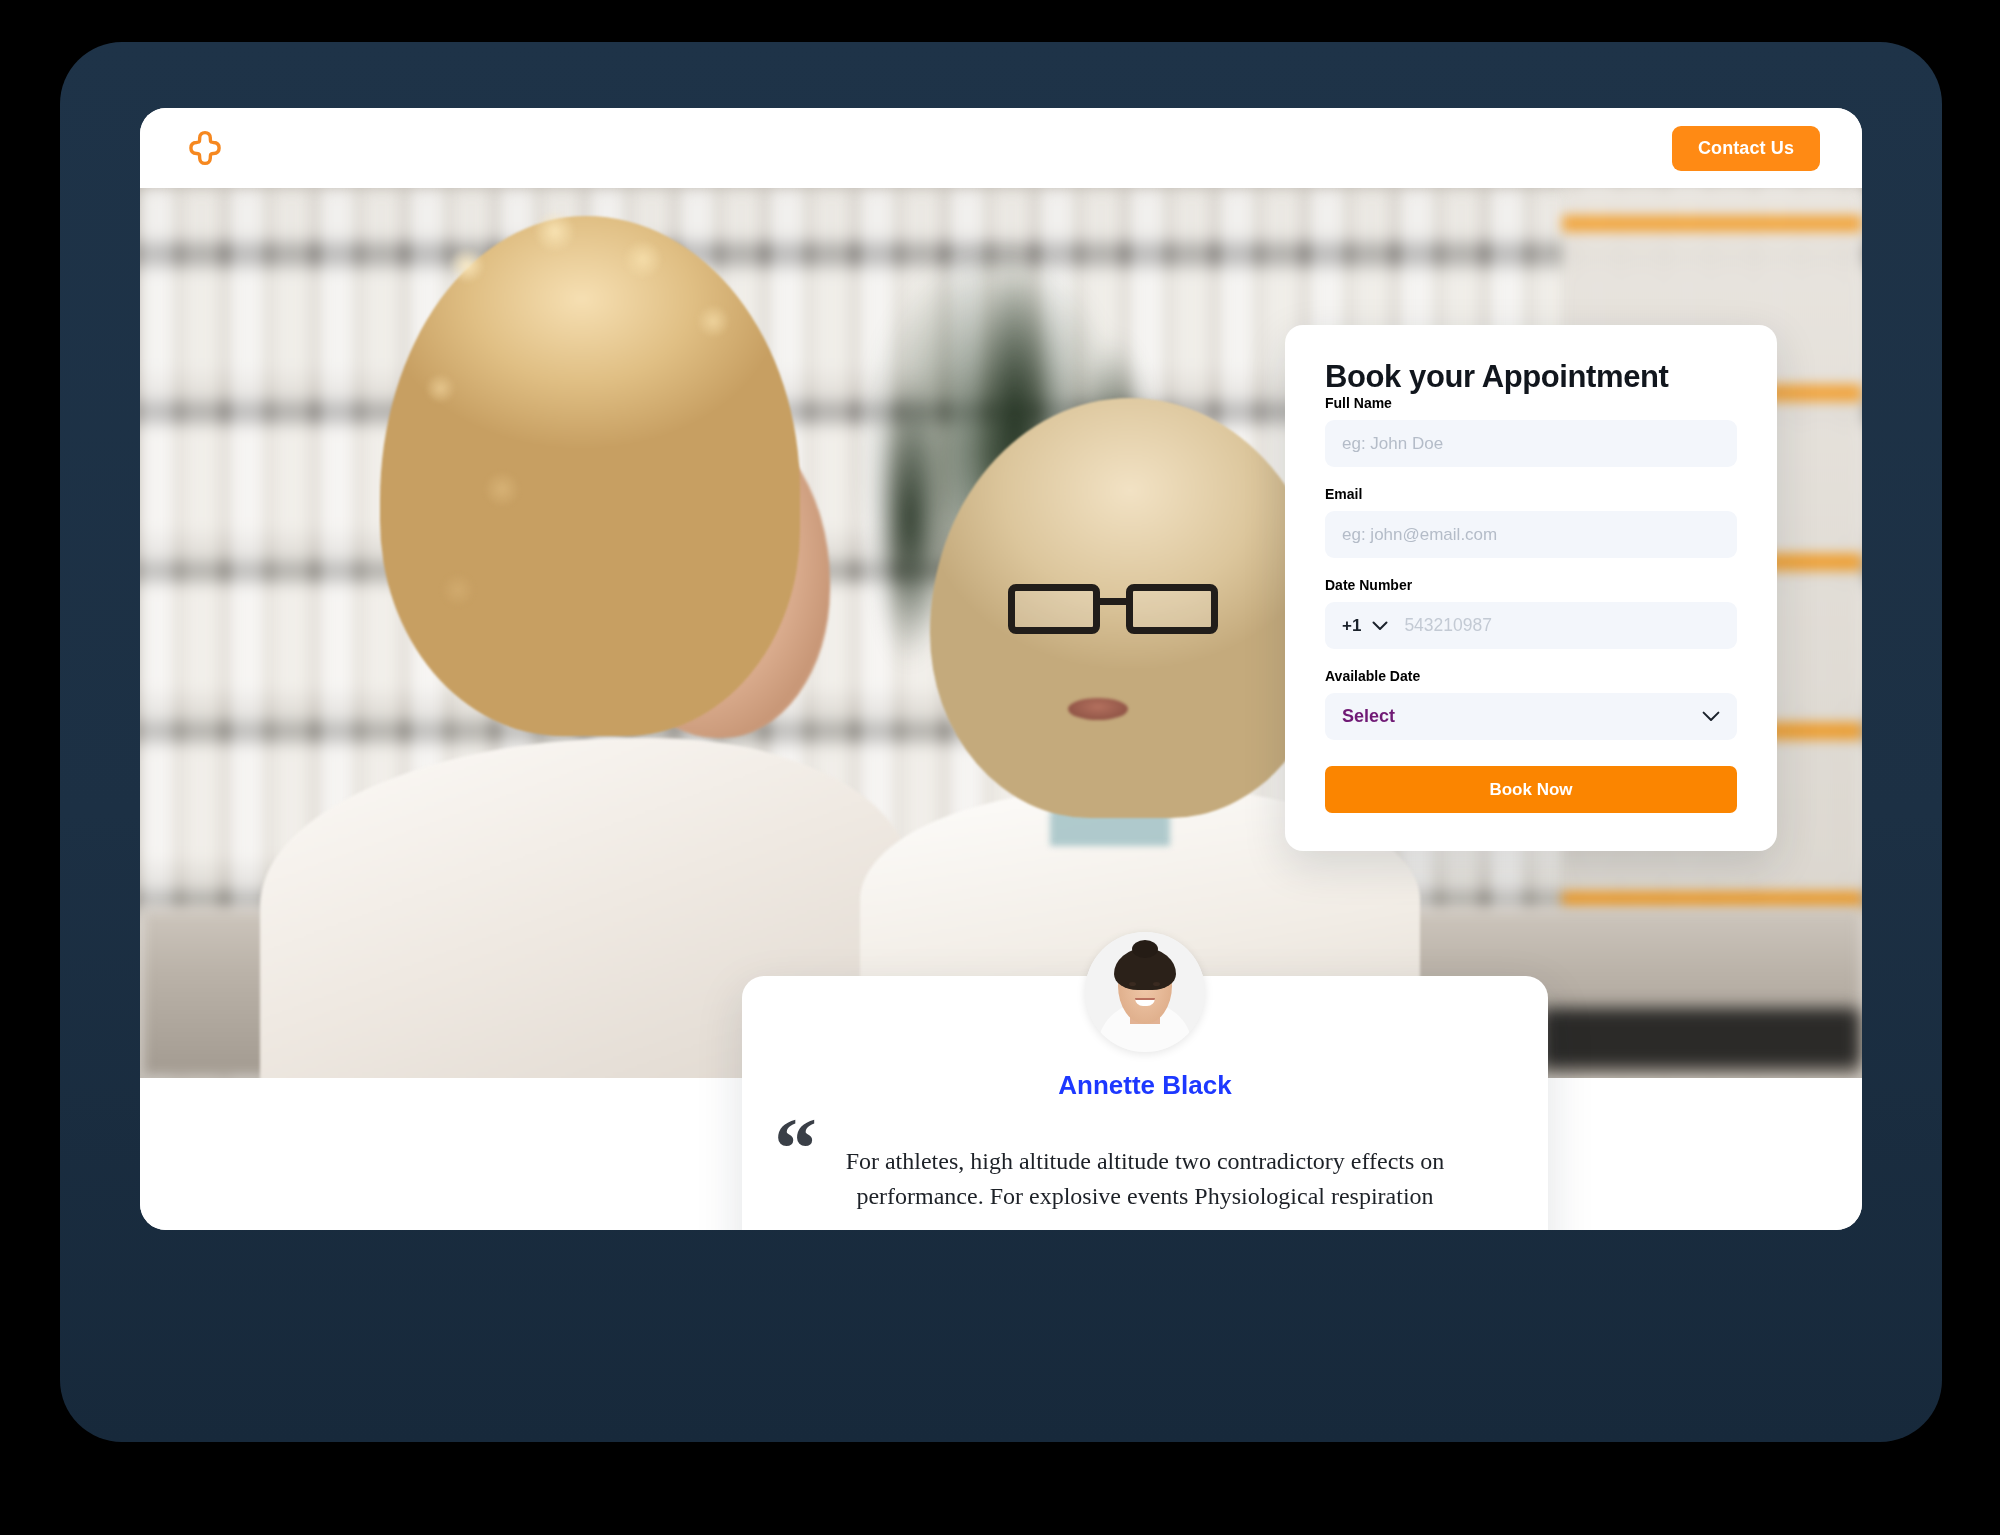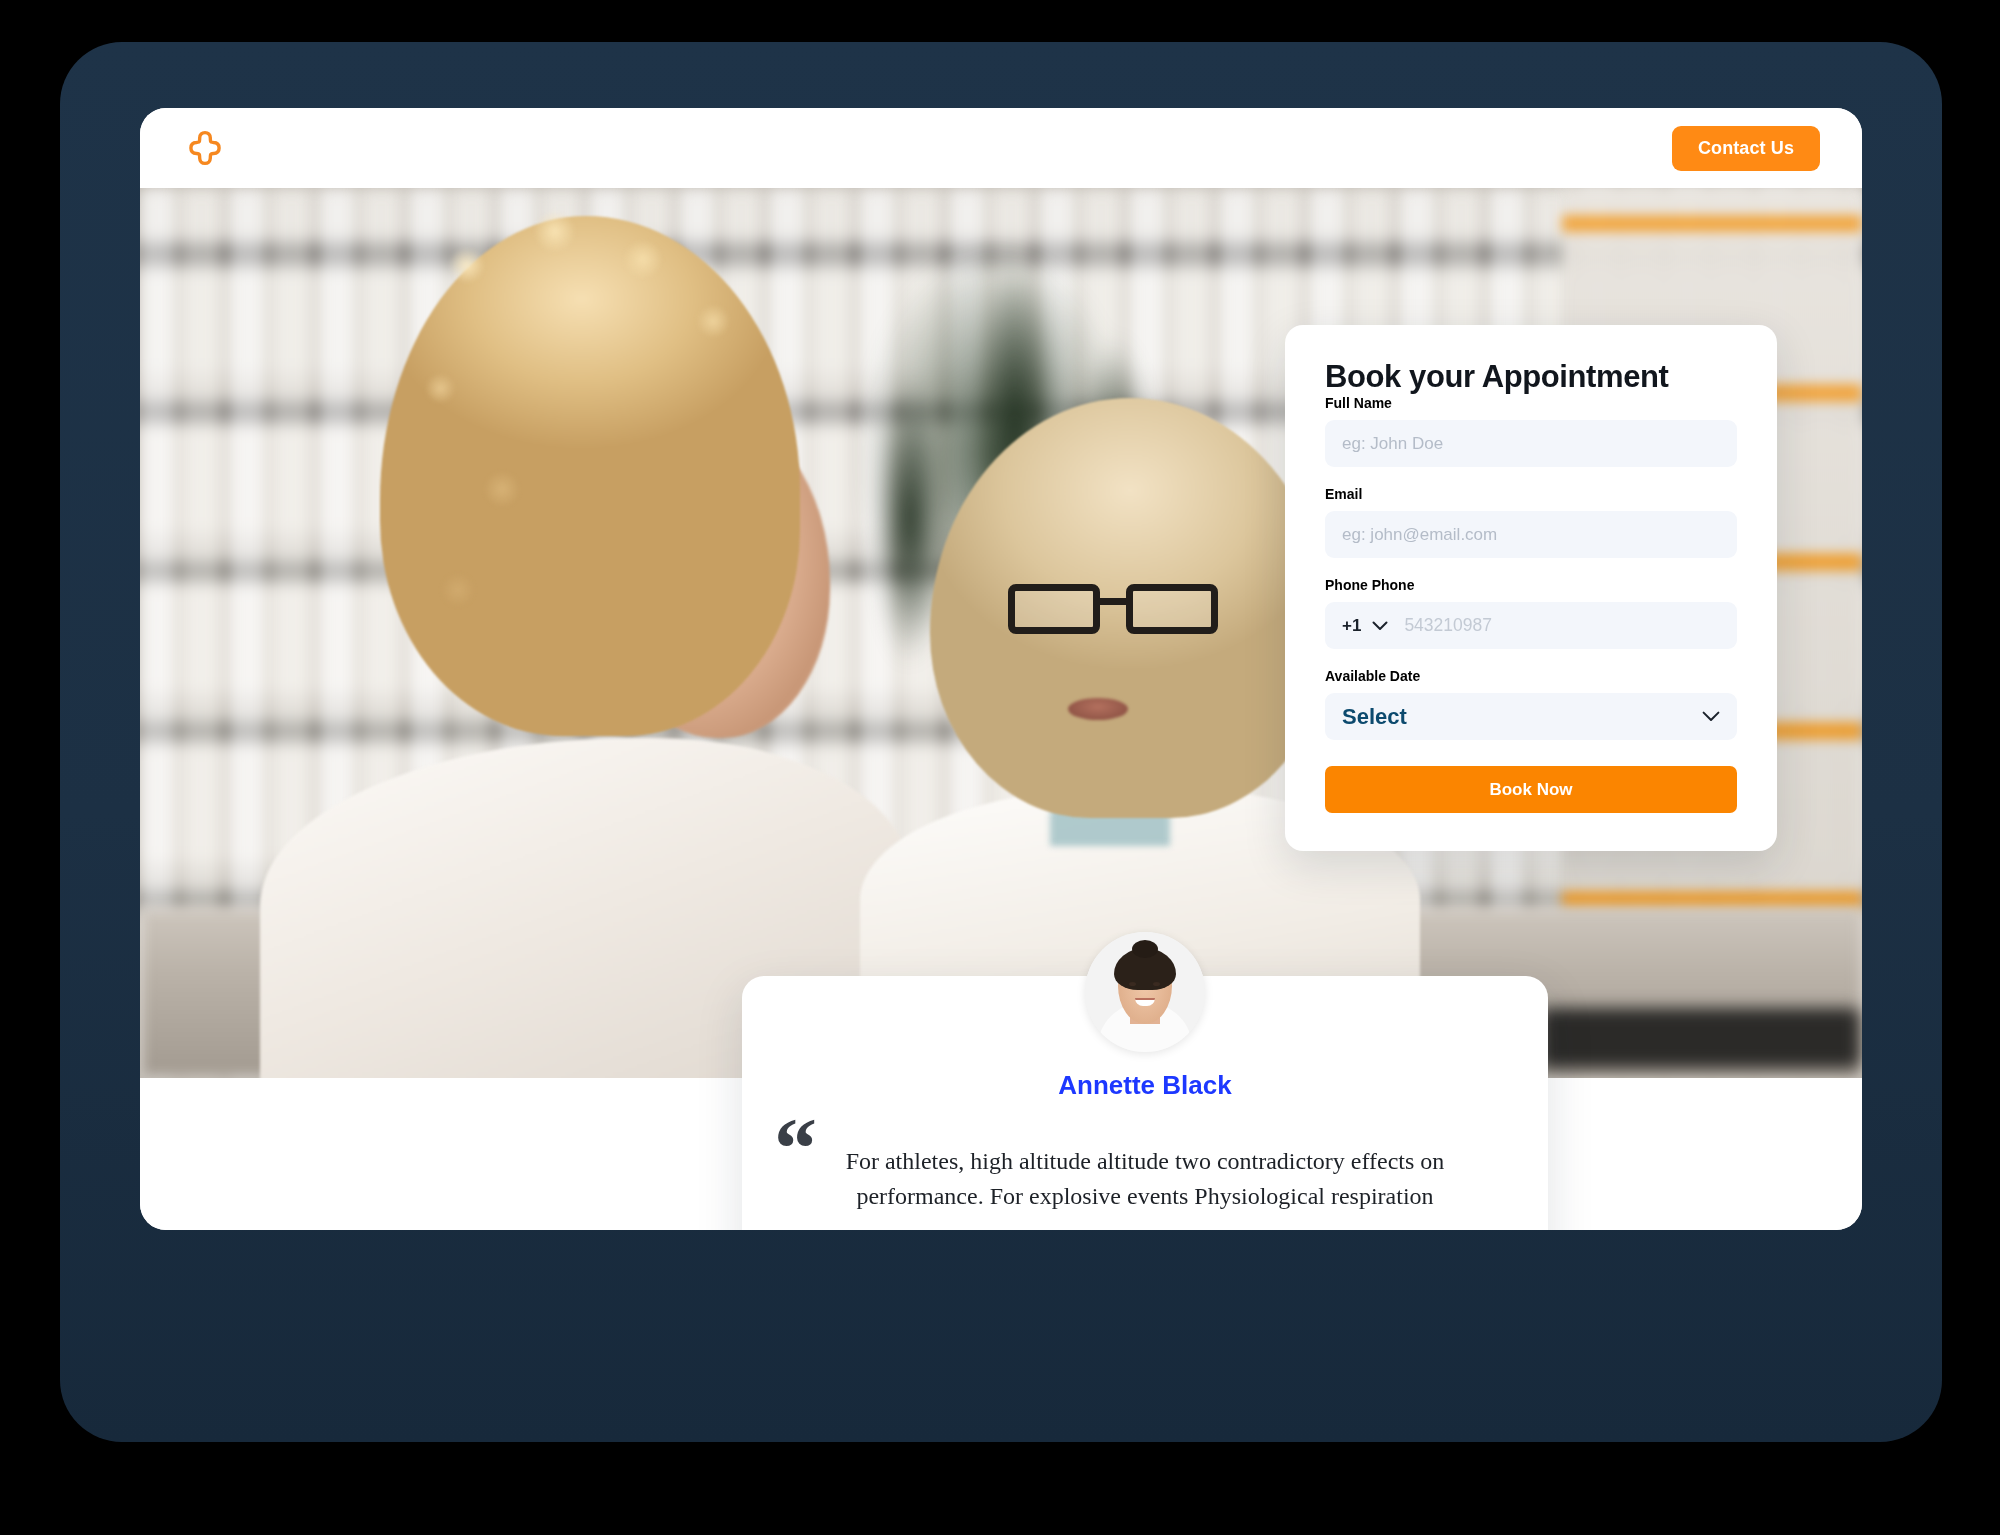--- a/index.html
+++ b/index.html
@@ -333,21 +333,21 @@
     display: flex;
     align-items: center;
     justify-content: space-between;
     width: 100%;
     height: 47px;
     background: #F3F6FB;
     border-radius: 9px;
     padding: 0 17px;
     cursor: pointer;
   }
-  .select-value { font-size: 22px; font-weight: 600; color: #0c4a6e; }
+  .select-value { font-size: 18px; font-weight: 600; color: #701a75; }
 
   #book-now-button {
     display: block;
     width: 100%;
     height: 47px;
     margin-top: 26px;
     background: #FB8500;
     color: #ffffff;
     border: none;
     border-radius: 7px;
@@ -530,21 +530,21 @@
       <label class="field-label">Full Name</label>
       <input class="field-input" type="text" placeholder="eg: John Doe" style="">
     </div>
 
     <div class="field-group">
       <label class="field-label">Email</label>
       <input class="field-input" type="text" placeholder="eg: john@email.com" style="">
     </div>
 
     <div class="field-group">
-      <label class="field-label">Phone Phone</label>
+      <label class="field-label">Date Number</label>
       <div class="phone-row">
         <span class="phone-code">+1</span>
         <span class="phone-caret">
           <svg width="16" height="10" viewBox="0 0 16 10" xmlns="http://www.w3.org/2000/svg">
             <path d="M1.5 1.5 8 8 14.5 1.5" fill="none" stroke="#1b222b" stroke-width="2" stroke-linecap="round" stroke-linejoin="round"></path>
           </svg>
         </span>
         <input class="phone-input" type="text" placeholder="543210987" style="">
       </div>
     </div>

